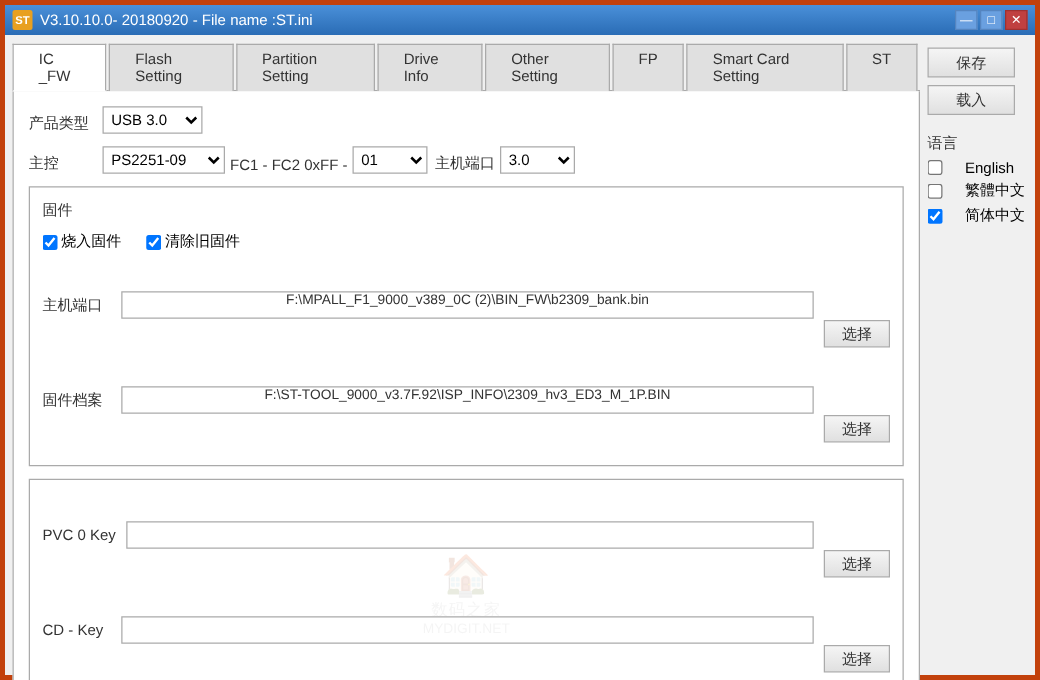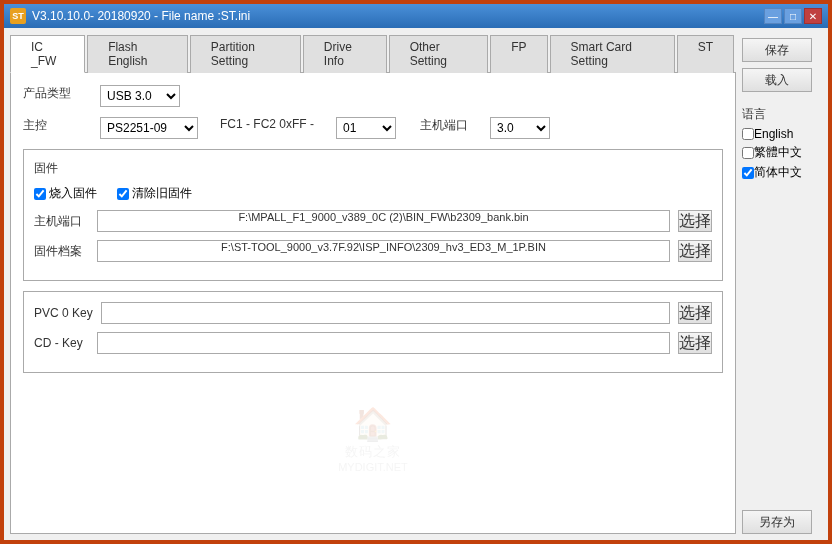--- a/index.html
+++ b/index.html
@@ -105,23 +105,23 @@
       background: white;
       border: 1px solid #aaa;
       border-top: none;
       flex: 1;
       padding: 12px;
       position: relative;
       overflow: hidden;
     }
     .form-row {
       display: flex;
-      align-items: flex-start;
+      align-items: flex-end;
       margin-bottom: 10px;
-      gap: 22px;
+      gap: 4px;
     }
     .label {
       min-width: 55px;
       color: #333;
       font-size: 12px;
     }
     select, input[type="text"] {
       height: 22px;
       border: 1px solid #aaa;
       background: white;
@@ -173,27 +173,28 @@
       border: 1px solid #aaa;
       background: white;
       padding: 0 4px;
       font-size: 11px;
       color: #333;
       overflow: hidden;
       white-space: nowrap;
       text-align: center;
     }
     .btn-select {
-      width: 34px;
+      width: 53px;
       height: 22px;
       background: linear-gradient(to bottom, #f5f5f5, #e0e0e0);
       border: 1px solid #aaa;
       cursor: pointer;
-      font-size: 16px;
-      color: #333;
+      font-size: 12px;
+      color: #333;
+      margin-top: 46px;
     }
     .password-section {
       border: 1px solid #aaa;
       padding: 10px;
     }
     .fc-label {
       font-size: 12px;
       color: #333;
     }
     .watermark {
@@ -227,21 +228,21 @@
       margin-bottom: 8px;
     }
     .lang-title {
       font-size: 12px;
       color: #333;
       margin-bottom: 4px;
     }
     .lang-option {
       display: flex;
       align-items: center;
-      gap: 0;
+      gap: 18px;
       margin-bottom: 3px;
       font-size: 12px;
       cursor: pointer;
     }
     .spacer { flex: 1; }
     input[type="checkbox"] { width: 12px; height: 12px; cursor: pointer; }
   </style>
 </head>
 <body>
 
@@ -257,21 +258,21 @@
       <button class="title-btn">□</button>
       <button class="title-btn close">✕</button>
     </div>
   </div>
 
   <div class="content-area">
     <div class="main-panel">
 
       <div class="tab-bar">
         <div class="tab active">IC _FW</div>
-        <div class="tab">Flash English</div>
+        <div class="tab">Flash Setting</div>
         <div class="tab">Partition Setting</div>
         <div class="tab">Drive Info</div>
         <div class="tab">Other Setting</div>
         <div class="tab">FP</div>
         <div class="tab">Smart Card Setting</div>
         <div class="tab">ST</div>
       </div>
 
       <div class="panel-content">
 

